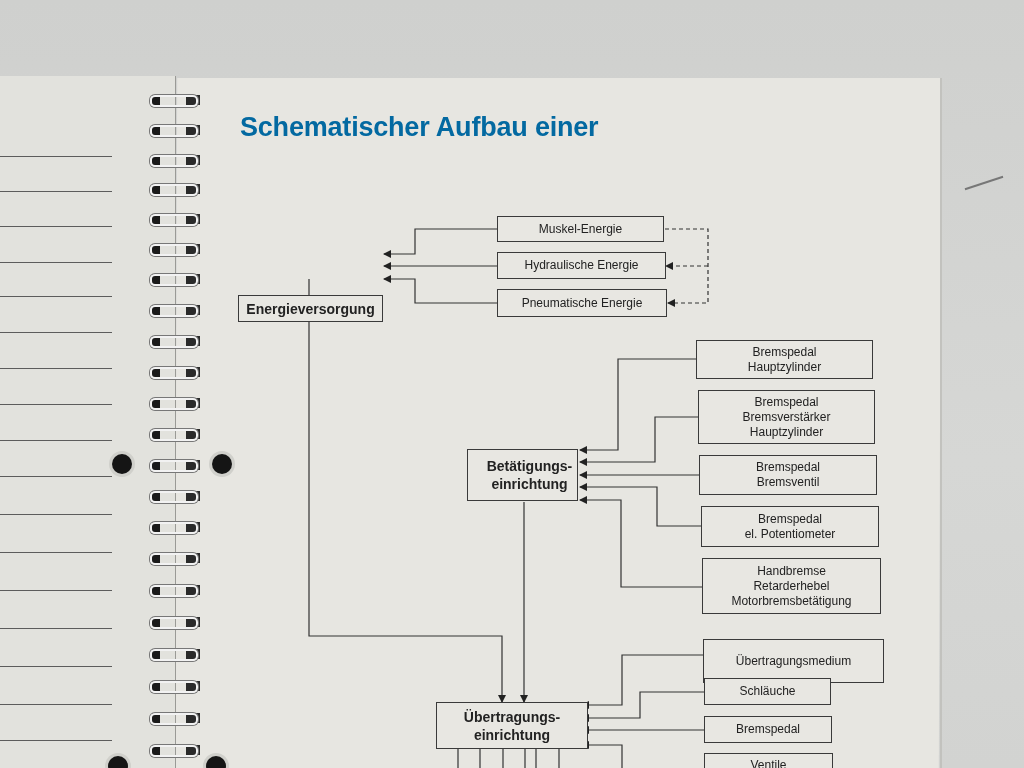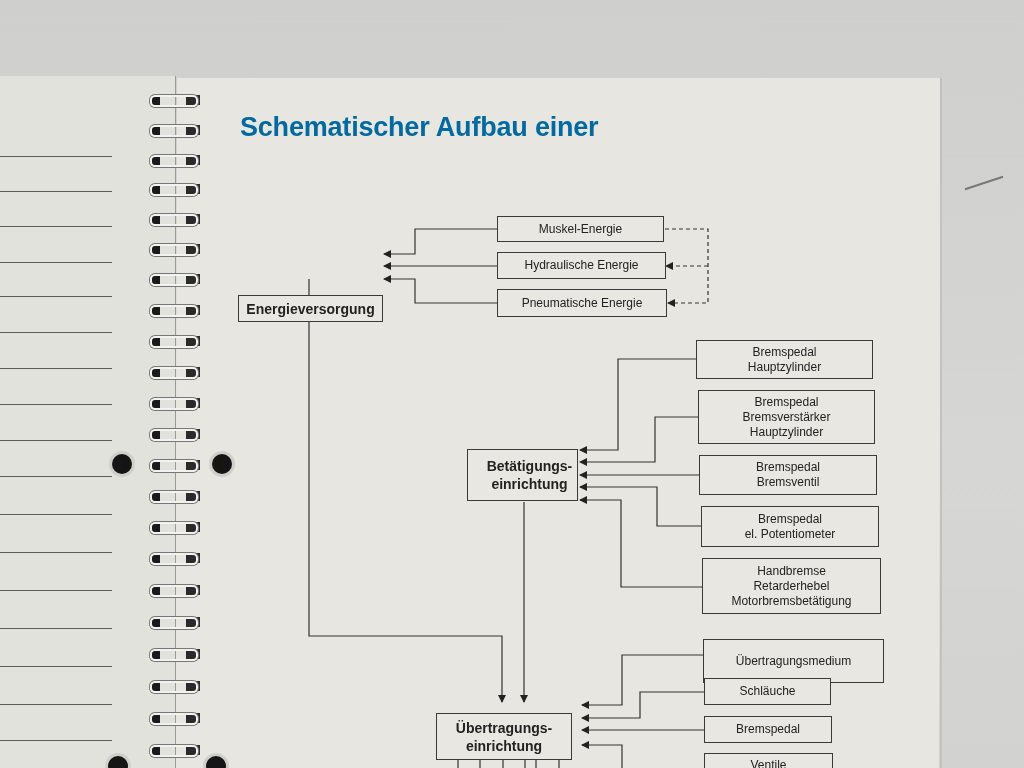--- a/index.html
+++ b/index.html
@@ -230,18 +230,18 @@
 Bremsverstärker
 Hauptzylinder</div>
 <div class="box" style="left:699px;top:455px;width:178px;height:40px;">Bremspedal
 Bremsventil</div>
 <div class="box" style="left:701px;top:506px;width:178px;height:41px;">Bremspedal
 el. Potentiometer</div>
 <div class="box" style="left:702px;top:558px;width:179px;height:56px;">Handbremse
 Retarderhebel
 Motorbremsbetätigung</div>
 
-<div class="box main" style="left:436px;top:702px;width:136px;height:47px;margin-top:11px;">Übertragungs-
+<div class="box main" style="left:436px;top:702px;width:152px;height:47px;">Übertragungs-
 einrichtung</div>
 <div class="box" style="left:703px;top:639px;width:181px;height:44px;">Übertragungsmedium</div>
 <div class="box" style="left:704px;top:678px;width:127px;height:27px;">Schläuche</div>
 <div class="box" style="left:704px;top:716px;width:128px;height:27px;">Bremspedal</div>
 <div class="box" style="left:704px;top:753px;width:129px;height:27px;align-items:flex-start;padding-top:4px;">Ventile</div>
 
 </body></html>

